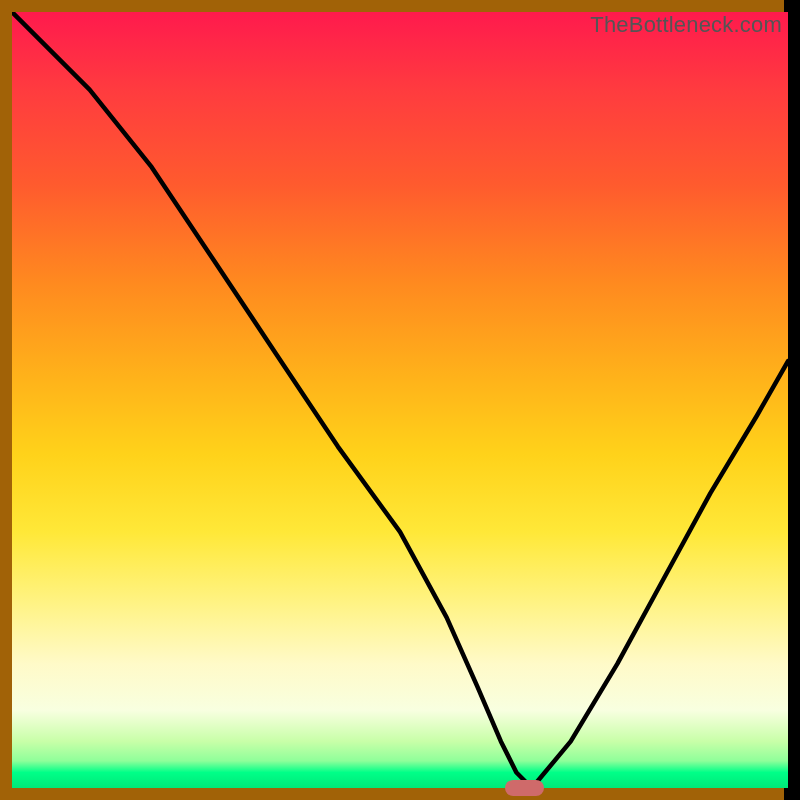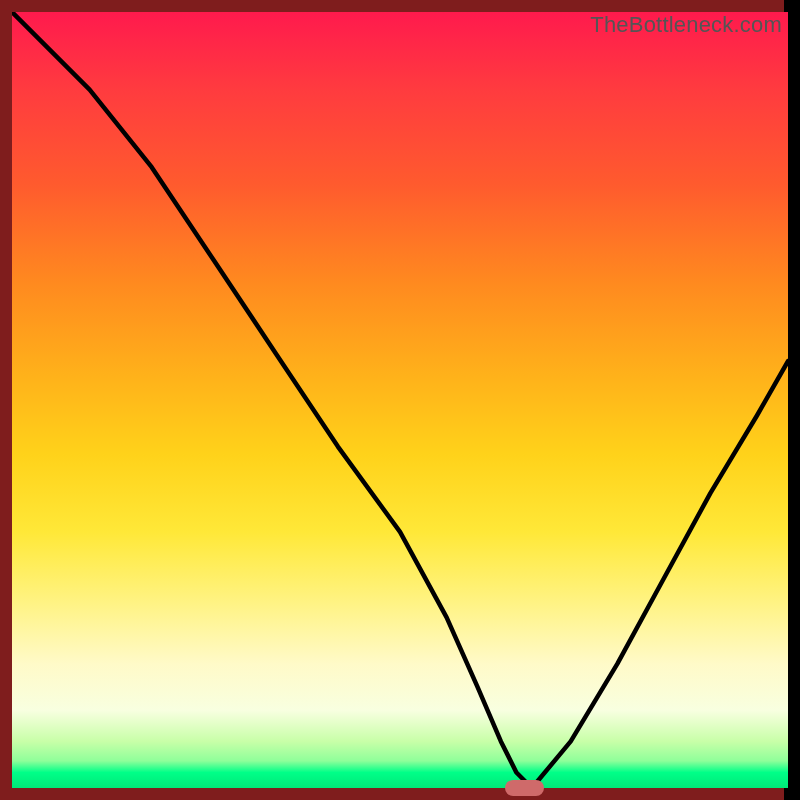--- a/index.html
+++ b/index.html
@@ -9,21 +9,21 @@
     height: 800px;
     background: #000;
     overflow: hidden;
   }
   .frame {
     position: absolute;
     left: 0;
     top: 0;
     width: 784px;
     height: 800px;
-    background: #7f1d1d;
+    background: #a16207;
   }
   .plot {
     position: absolute;
     left: 12px;
     top: 12px;
     width: 776px;
     height: 776px;
     background: linear-gradient(to bottom,
       #ff1a4d 0%,
       #ff3b3f 10%,

